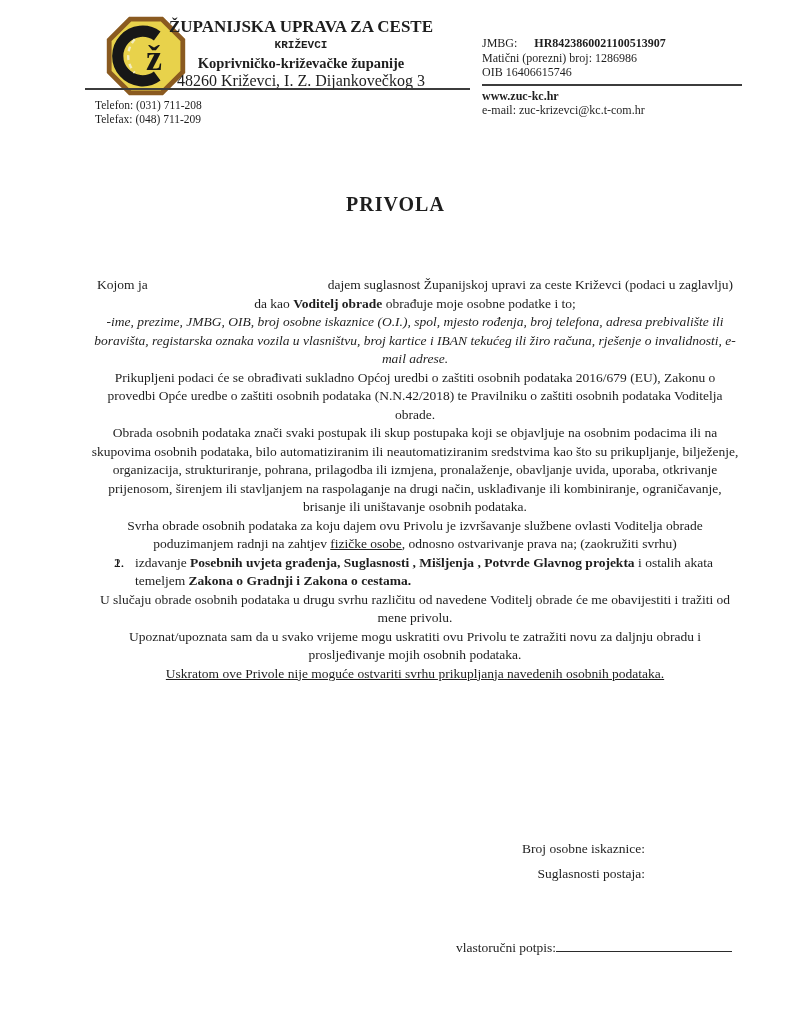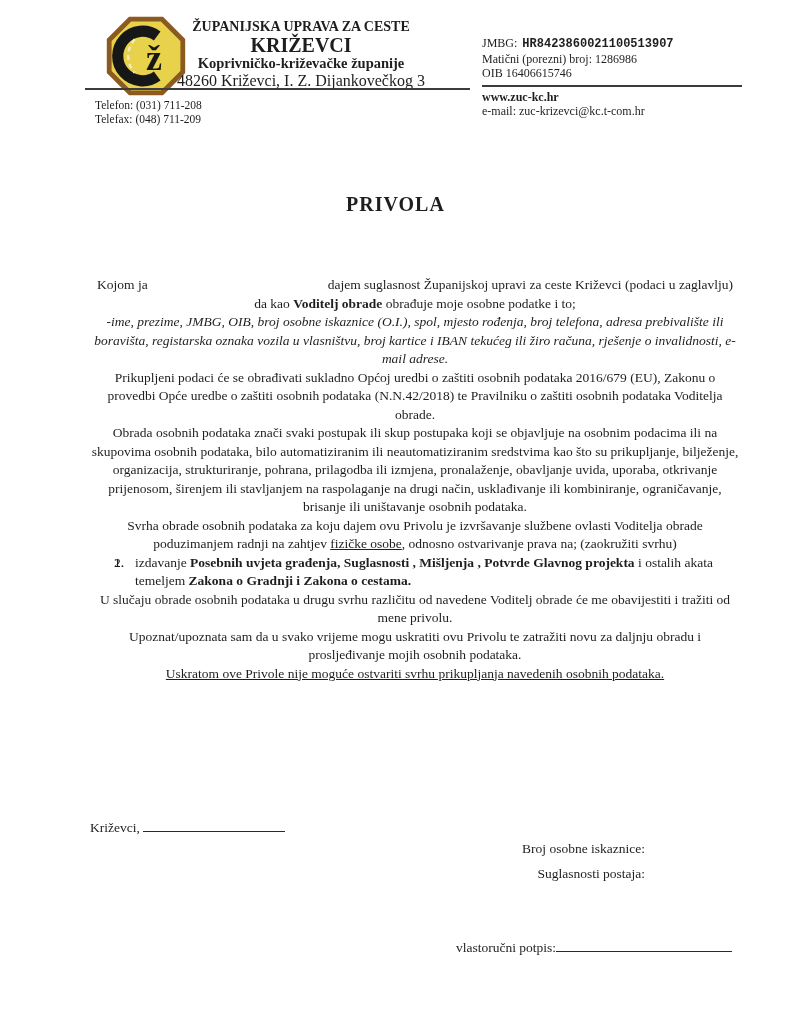--- a/index.html
+++ b/index.html
@@ -2,29 +2,29 @@
 <html><head>
 <meta charset="utf-8">
 <style>
   html,body{margin:0;padding:0;background:#888;}
   .page{position:relative;width:791px;height:1024px;margin:0 auto;background:#ffffff;
         font-family:"Liberation Serif",serif;color:#1e1e1e;overflow:hidden;}
 
   
   .logo{position:absolute;left:106px;top:16px;width:80px;height:80px;}
   .org{position:absolute;left:158px;top:18px;width:286px;text-align:center;}
-  .org .l1{font-size:14px;font-weight:bold;line-height:18px;}
-  .org .l2{font-size:20px;font-weight:bold;line-height:18px;}
+  .org .l1{font-size:17px;font-weight:bold;line-height:18px;}
+  .org .l2{font-size:11px;font-weight:bold;line-height:18px;font-family:Liberation Mono, monospace;}
   .org .l3{font-size:14.5px;font-weight:bold;line-height:18px;}
   .org .l4{font-size:16px;line-height:18px;}
   .rule-left{position:absolute;left:85px;top:88px;width:385px;border-top:2px solid #3c3c3c;}
   .tel{position:absolute;left:95px;top:98px;font-size:11.5px;line-height:14px;}
   .hdr-right{position:absolute;left:482px;top:36px;width:262px;font-size:12px;line-height:14.5px;}
   .hdr-right .rule{border-top:2px solid #3c3c3c;margin:4px 0 3px 0;width:260px;}
-  .iban-val{margin-left:5px;font-family:Liberation Mono, monospace;}
+  .iban-val{margin-left:17px;}
   .b{font-weight:bold;}
   .i{font-style:italic;}
   .u{text-decoration:underline;}
 
   
   .title{position:absolute;left:0;top:193px;width:100%;text-align:center;
          font-size:20px;font-weight:bold;letter-spacing:1px;}
 
   
   .body{position:absolute;left:90px;top:276px;width:650px;font-size:13.5px;line-height:18.5px;text-align:left;}
@@ -93,24 +93,20 @@
     </div>
     <div class="li">
       <span class="num rg">2.</span>
       <span><span>izdavanje </span><span class="b">Posebnih uvjeta građenja, Suglasnosti , Mišljenja , Potvrde Glavnog projekta</span><span> i ostalih akata temeljem </span><span class="b">Zakona o Gradnji i Zakona o cestama.</span></span>
     </div>
     <p><span>U slučaju obrade osobnih podataka u drugu svrhu različitu od navedene Voditelj obrade će me obavijestiti i tražiti od mene privolu.</span></p>
     <p><span>Upoznat/upoznata sam da u svako vrijeme mogu uskratiti ovu Privolu te zatražiti novu za daljnju obradu i prosljeđivanje mojih osobnih podataka.</span></p>
     <p><span class="u">Uskratom ove Privole nije moguće ostvariti svrhu prikupljanja navedenih osobnih podataka. </span></p>
   </div>
 
-  <div class="place">
-    <span>Križevci,</span>
-    <span class="fill fill-place"></span>
-  </div>
 
   <div class="id-block">
     <div>Broj osobne iskaznice:</div>
     <div>Suglasnosti postaja:</div>
   </div>
 
   <div class="sign">
     <span>vlastoručni potpis:</span><span class="fill fill-sign"></span>
   </div>
 

